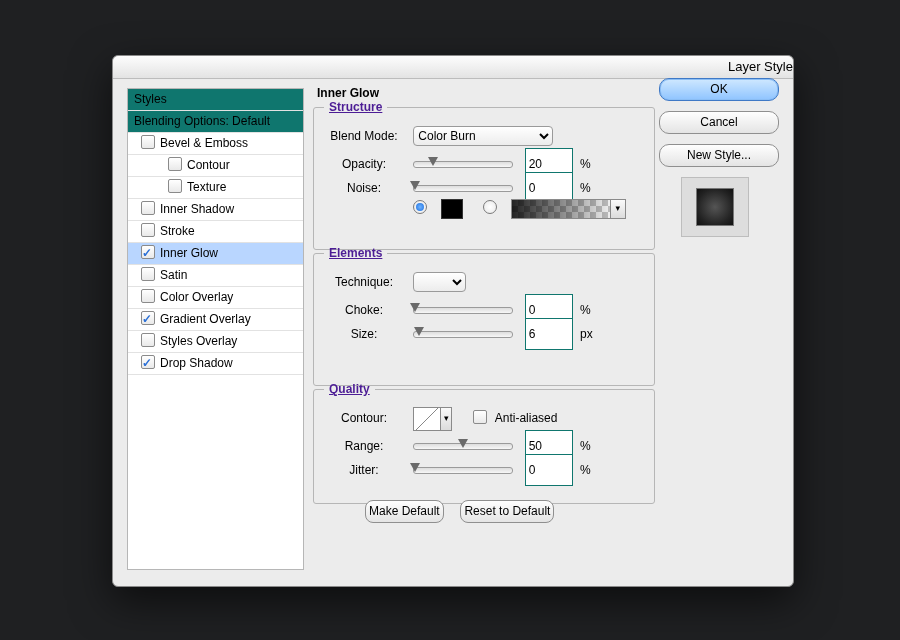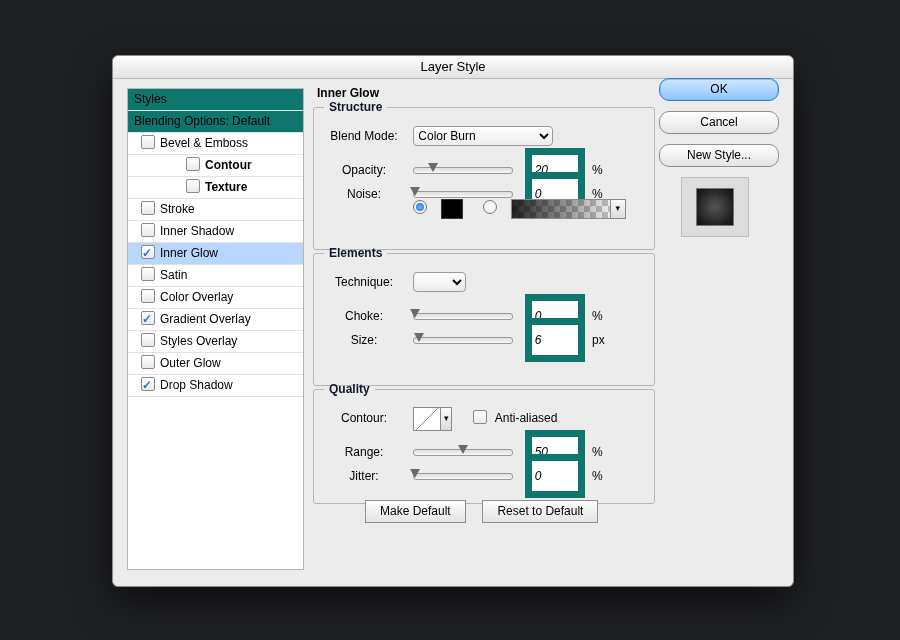--- a/index.html
+++ b/index.html
@@ -1,58 +1,58 @@
 <!DOCTYPE html>
 <html><head>
 <meta charset="utf-8">
 <style>
   html,body{margin:0;padding:0;width:900px;height:640px;background:#1f2022;font-family:"Lucida Grande","Segoe UI",Arial,sans-serif;font-size:12px;color:#000;}
   .window{position:absolute;left:112px;top:55px;width:680px;height:530px;background:#ececec;border:1px solid #8a8a8a;border-radius:6px;box-shadow:0 14px 40px rgba(0,0,0,.6);}
-  .titlebar{height:22px;line-height:22px;text-align:center;font-size:13px;border-bottom:1px solid #bcbcbc;background:linear-gradient(#fdfdfd,#e3e3e3);border-radius:6px 6px 0 0;}
+  .titlebar{height:22px;line-height:22px;text-align:right;font-size:13px;border-bottom:1px solid #bcbcbc;background:linear-gradient(#fdfdfd,#e3e3e3);border-radius:6px 6px 0 0;}
   .body{position:absolute;top:22px;bottom:0;left:0;right:0;}
 
   
   .styles-panel{position:absolute;left:14px;top:10px;width:175px;bottom:16px;border:1px solid #b6b6b6;background:#fff;}
   .sl-row{height:21px;line-height:21px;padding-left:6px;border-bottom:1px solid #e2e2e2;white-space:nowrap;overflow:hidden;}
   .sl-row.header{background:#0f766e;font-weight:400;}
   .sl-row.selected{background:#b9d6ff;}
   .sl-row.indent1{padding-left:13px;}
-  .sl-row.indent2{padding-left:58px;font-weight:bold;}
+  .sl-row.indent2{padding-left:40px;}
   .chk{display:inline-block;width:12px;height:12px;border:1px solid #8a8a8a;border-radius:2px;background:linear-gradient(#fff,#e9e9e9);vertical-align:-2px;margin-right:5px;position:relative;}
   .chk.on::after{content:"✓";position:absolute;left:0;top:-3px;font-size:12px;color:#2a6fd6;font-weight:bold;}
 
   
   .settings{position:absolute;left:200px;top:8px;width:330px;bottom:16px;}
   .panel-title{position:absolute;left:4px;top:0;font-weight:bold;font-size:12px;}
   fieldset.group{border:1px solid #b6b6b6;border-radius:3px;margin:0;padding:10px 10px 10px 10px;}
-  fieldset.group>legend{padding:0 5px;font-size:12px;font-weight:bold;color:#0f172a;}
+  fieldset.group>legend{padding:0 5px;font-size:12px;font-weight:bold;color:#4c1d95;text-decoration:underline;}
   .grp-structure{position:absolute;left:0;top:14px;width:320px;height:128px;}
   .grp-elements {position:absolute;left:0;top:160px;width:320px;height:118px;}
   .grp-quality  {position:absolute;left:0;top:296px;width:320px;height:100px;}
   .row{height:24px;line-height:24px;white-space:nowrap;}
   .lbl{display:inline-block;width:80px;text-align:center;margin-right:6px;}
   select{font-size:12px;height:20px;border:1px solid #9a9a9a;border-radius:4px;background:linear-gradient(#fff,#ececec);}
   .select-blend{width:140px;}
   .select-tech{width:53px;padding-left:48px;}
-  .numbox{width:40px;height:16px;border:7px solid #0f766e;padding:7px 3px;font-size:12px;outline:none;font-style:italic;}
+  .numbox{width:40px;height:16px;border:1px solid #0f766e;padding:7px 3px;font-size:12px;outline:none;}
   .unit{margin-left:4px;}
   .slider{display:inline-block;width:98px;height:5px;border:1px solid #9a9a9a;background:linear-gradient(#ddd,#f7f7f7);border-radius:3px;vertical-align:middle;margin-right:8px;position:relative;}
   .slider .knob{position:absolute;top:-5px;width:0;height:0;border-left:5px solid transparent;border-right:5px solid transparent;border-top:9px solid #6a6a6a;}
   .radio{display:inline-block;width:12px;height:12px;border:1px solid #7a7a7a;border-radius:50%;background:radial-gradient(#fff,#e7e7e7);vertical-align:-2px;margin-right:4px;position:relative;}
   .radio.on::after{content:"";position:absolute;left:2px;top:2px;width:8px;height:8px;border-radius:50%;background:radial-gradient(#6fb4ff,#1d6fe0);}
   .color-swatch{display:inline-block;width:20px;height:18px;border:1px solid #333;background:#000;vertical-align:middle;margin-left:6px;}
   .grad-swatch{display:inline-block;width:98px;height:18px;border:1px solid #8a8a8a;vertical-align:middle;margin-left:6px;
     background:
       linear-gradient(to right, rgba(0,0,0,.85), rgba(0,0,0,0)),
       repeating-conic-gradient(#bbb 0 25%, #eee 0 50%);
     background-size:100% 100%, 12px 12px;}
   .grad-dd{display:inline-block;width:14px;height:18px;border:1px solid #8a8a8a;border-left:none;background:linear-gradient(#fafafa,#dcdcdc);vertical-align:middle;text-align:center;line-height:16px;font-size:9px;}
   .contour-swatch{display:inline-block;width:26px;height:22px;border:1px solid #8a8a8a;background:linear-gradient(135deg,#fff 0 49%,#888 49% 51%, #fff 51% 100%);vertical-align:middle;}
   .contour-dd{display:inline-block;width:10px;height:22px;border:1px solid #8a8a8a;border-left:none;background:linear-gradient(#fafafa,#dcdcdc);vertical-align:middle;text-align:center;line-height:20px;font-size:9px;}
-  .btn{display:inline-block;height:21px;line-height:21px;padding:0 14px;border:1px solid #8f8f8f;border-radius:0;background:linear-gradient(#fefefe,#e4e4e4);font-size:12px;cursor:default;}
+  .btn{display:inline-block;height:21px;line-height:21px;padding:0 3px;border:1px solid #8f8f8f;border-radius:8px;background:linear-gradient(#fefefe,#e4e4e4);font-size:12px;cursor:default;}
   .footer-btns{position:absolute;left:52px;top:414px;}
 
   
   .rightcol{position:absolute;right:14px;top:0;width:120px;}
   .btn-right{display:block;width:118px;height:21px;line-height:21px;text-align:center;border:1px solid #8f8f8f;border-radius:10px;background:linear-gradient(#fefefe,#e4e4e4);margin-bottom:10px;font-size:12px;cursor:default;}
   .btn-right.primary{background:linear-gradient(#cfe8ff,#8fc4ff);border-color:#3f79c6;box-shadow:0 0 0 1px #8bbef5 inset;}
   .preview-box{margin-top:8px;width:66px;height:58px;border:1px solid #bdbdbd;background:#ddd;display:flex;align-items:center;justify-content:center;margin-left:22px;}
   .preview-inner{width:36px;height:36px;background:radial-gradient(circle at 50% 50%, #555 0%, #222 70%, #111 100%);border:1px solid #777;}
 </style>
 </head>
@@ -62,28 +62,27 @@
   <div class="titlebar">Layer Style</div>
   <div class="body">
 
     <div class="styles-panel">
       <div class="sl-row header">Styles</div>
       <div class="sl-row header">Blending Options: Default</div>
       <div id="styles-rows">
           <div class="sl-row indent1"><span class="chk"></span><span>Bevel &amp; Emboss</span></div>
           <div class="sl-row indent2"><span class="chk"></span><span>Contour</span></div>
           <div class="sl-row indent2"><span class="chk"></span><span>Texture</span></div>
+          <div class="sl-row indent1"><span class="chk"></span><span>Inner Shadow</span></div>
           <div class="sl-row indent1"><span class="chk"></span><span>Stroke</span></div>
-          <div class="sl-row indent1"><span class="chk"></span><span>Inner Shadow</span></div>
           <div class="sl-row indent1 selected"><span class="chk on"></span><span>Inner Glow</span></div>
           <div class="sl-row indent1"><span class="chk"></span><span>Satin</span></div>
           <div class="sl-row indent1"><span class="chk"></span><span>Color Overlay</span></div>
           <div class="sl-row indent1"><span class="chk on"></span><span>Gradient Overlay</span></div>
           <div class="sl-row indent1"><span class="chk"></span><span>Styles Overlay</span></div>
-          <div class="sl-row indent1"><span class="chk"></span><span>Outer Glow</span></div>
           <div class="sl-row indent1"><span class="chk on"></span><span>Drop Shadow</span></div>
         </div>
     </div>
 
     <div class="settings">
       <div class="panel-title">Inner Glow</div>
 
       <fieldset class="group grp-structure">
         <legend>Structure</legend>
         <div class="row">

